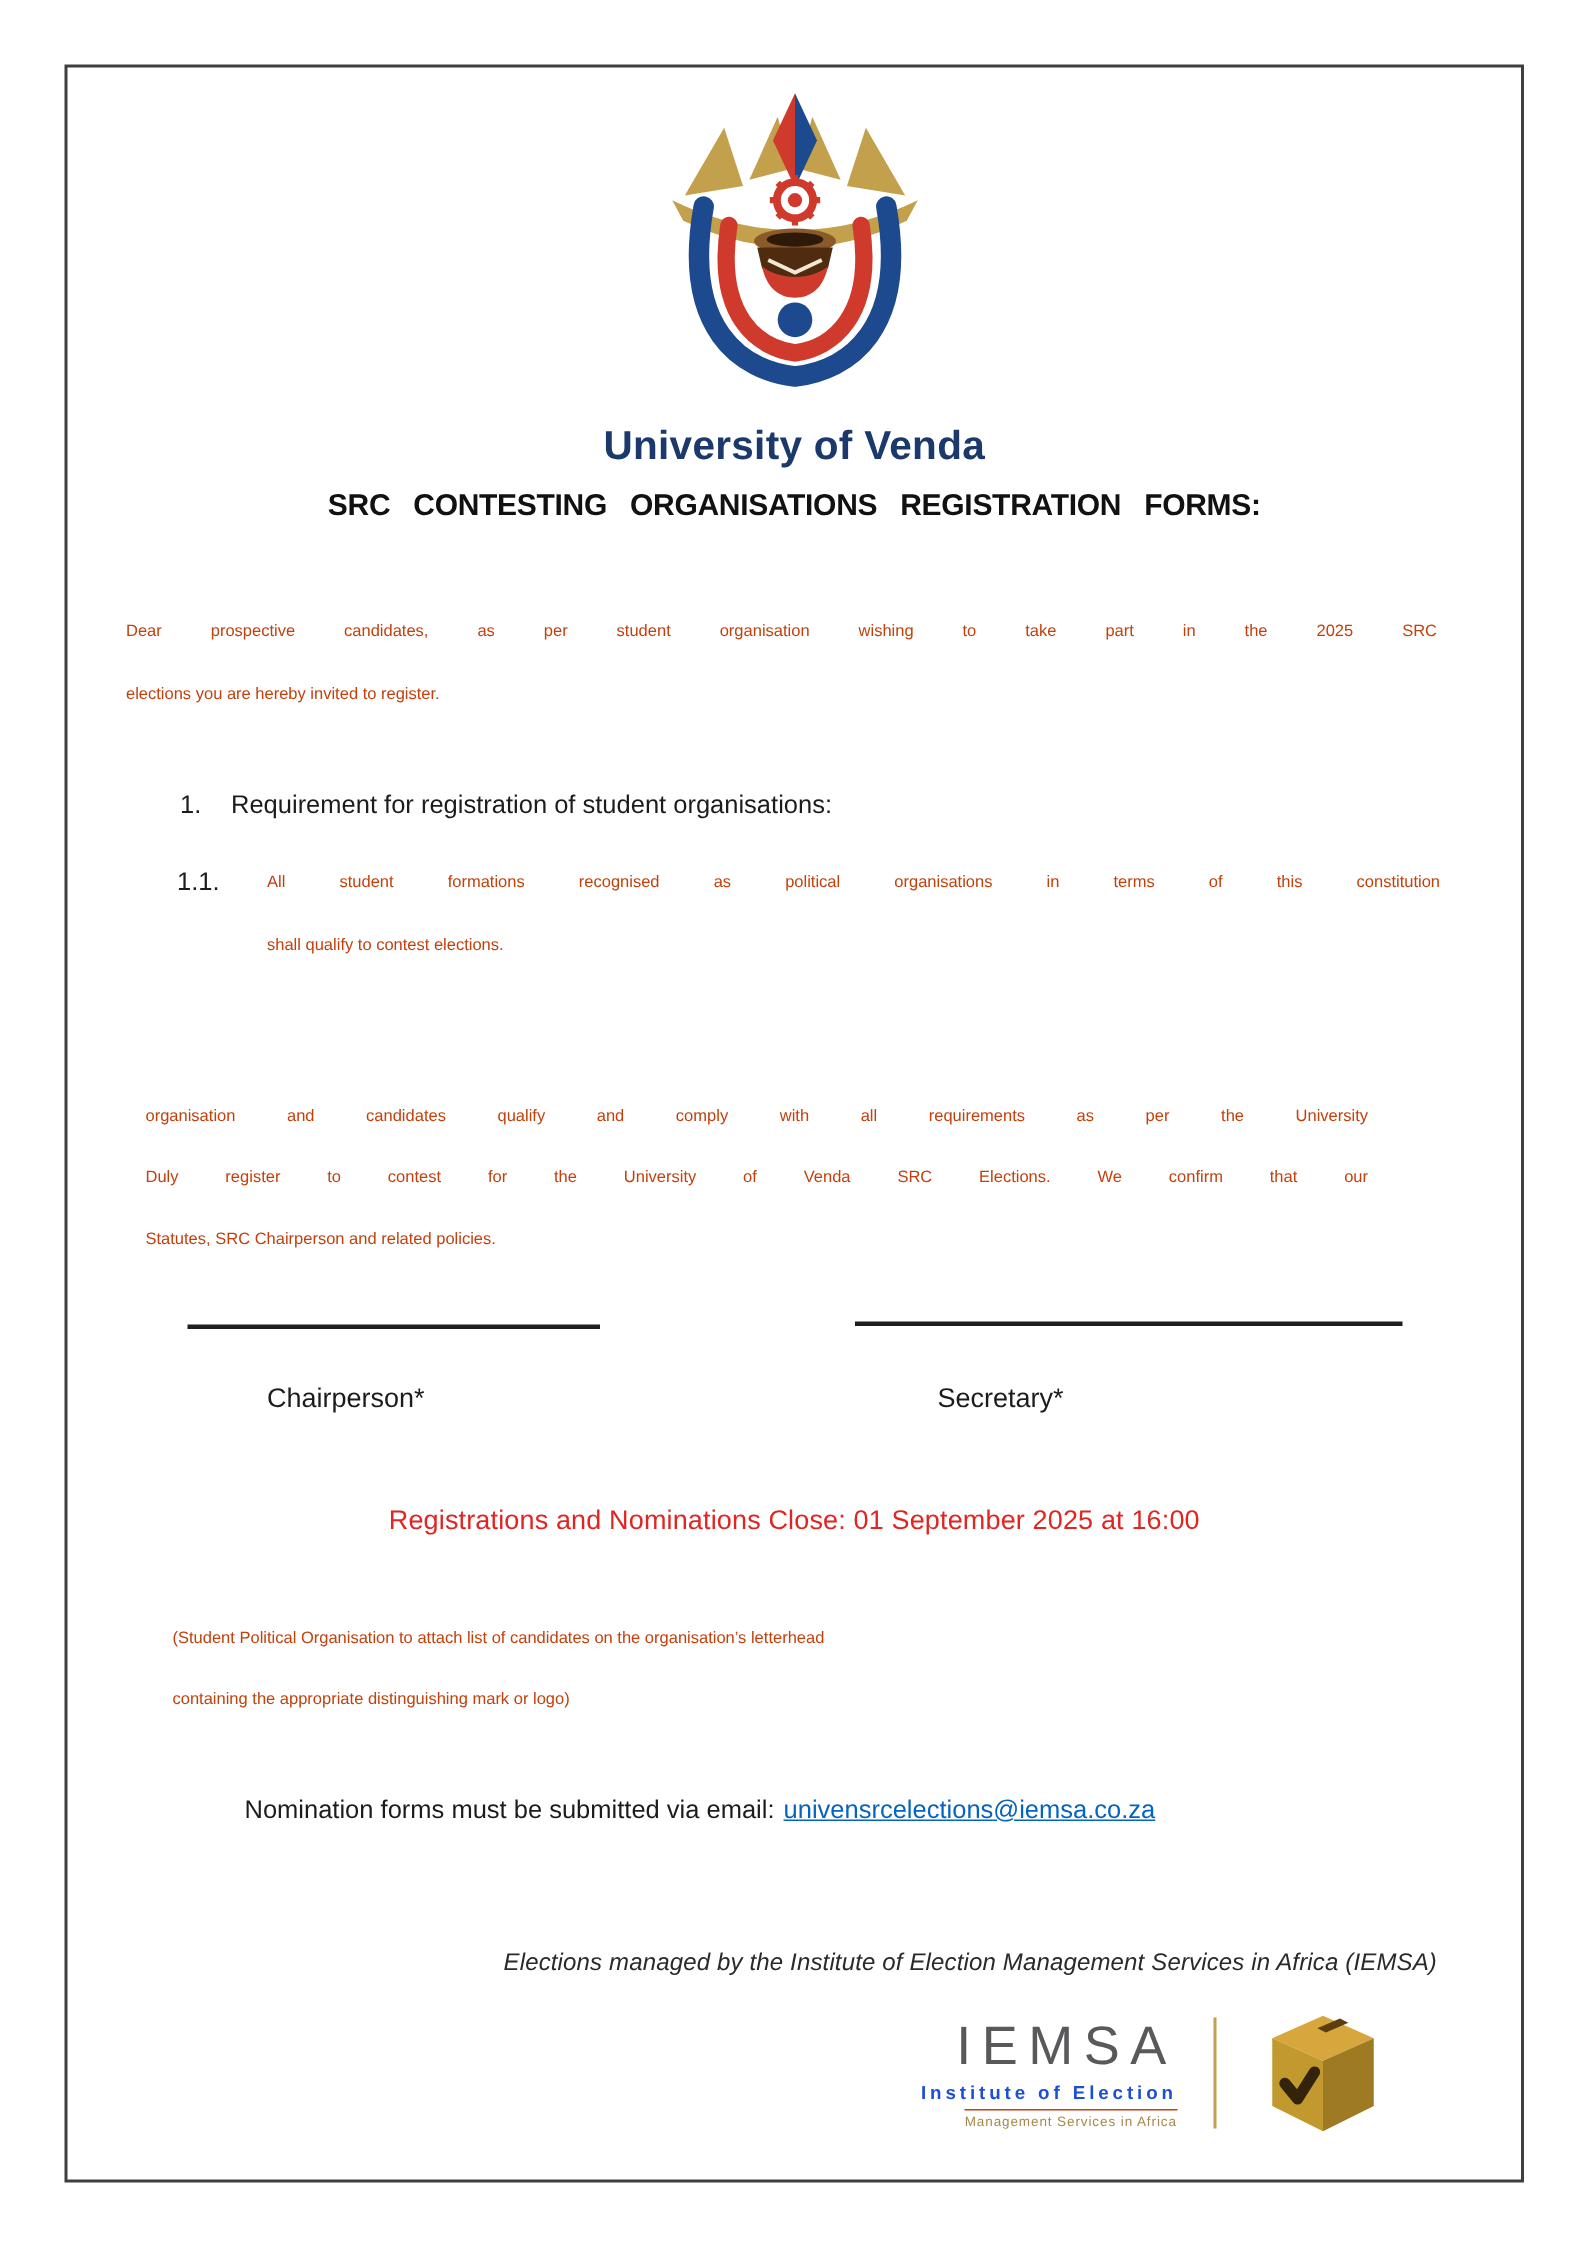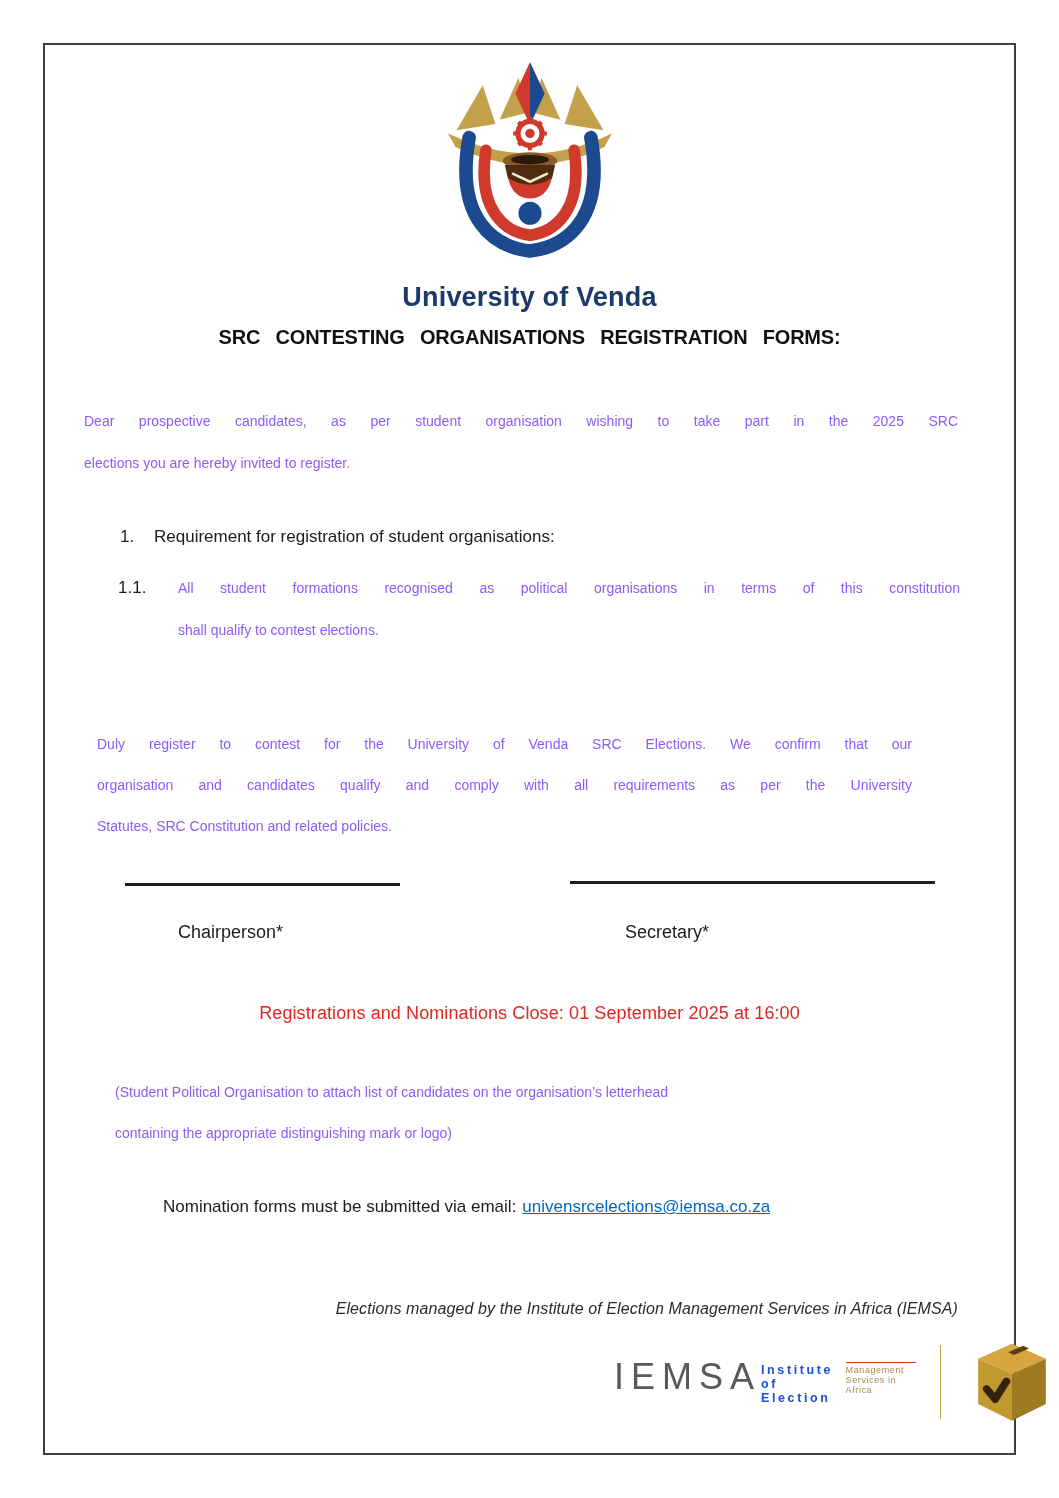--- a/index.html
+++ b/index.html
@@ -14,21 +14,21 @@
   }
   .logo-wrap { position:absolute; left:50%; top:60px; transform:translateX(-50%); }
   .univ-name {
     position:absolute; left:0; right:0; top:282px; text-align:center;
     font-size:27px; font-weight:bold; color:#1b3a6b; letter-spacing:0.2px;
   }
   .doc-title {
     position:absolute; left:0; right:0; top:326px; text-align:center;
     font-size:20px; font-weight:bold; color:#111; word-spacing:10px; letter-spacing:-0.2px;
   }
-  .para { font-size:14px; line-height:42px; color:#8b5cf6; }
+  .para { font-size:11px; line-height:42px; color:#c2410c; }
   .jline { display:block; text-align:justify; text-align-last:justify; white-space:normal; }
   .lline { display:block; text-align:left; }
   .intro { position:absolute; left:84px; top:400px; width:874px; }
   .req1 { position:absolute; left:84px; top:527px; font-size:17px;margin-left:36px; }
   .req1 .num { display:inline-block; width:34px; }
   .req11 { position:absolute; left:118px; top:567px; width:842px; display:flex; }
   .req11 .num { flex:0 0 60px; font-size:17px; line-height:42px; }
   .req11 .lines { flex:1 1 auto; }
   .we-as { position:absolute; left:97px; top:686px; display:flex; align-items:flex-end; height:26px; }
   .we-as .label { font-size:17px; line-height:22px; margin-right:8px; }
@@ -45,21 +45,21 @@
     font-size:18px; color:#e02622; letter-spacing:0.1px;
   }
   .attachment { position:absolute; left:115px; top:1072px; width:830px; line-height:41px; }
   .email-line { position:absolute; left:115px; top:1197px; font-size:17px;margin-left:48px; }
   .email-link { color:#0563c1; text-decoration:underline; margin-left:6px; }
   .footer-note {
     position:absolute; right:101px; top:1300px; font-size:16px; font-style:italic;
     color:#2a2a2a; letter-spacing:0.1px;
   }
   .iemsa-row { position:absolute; left:614px; top:1336px; display:flex; align-items:center; gap:24px; }
-  .iemsa-text { display:flex; flex-direction:row; }
+  .iemsa-text { display:flex; flex-direction:column;align-items:flex-end; }
   .iemsa-acronym { font-size:36px; font-weight:400; color:#58595b; letter-spacing:7px; line-height:1.05; }
   .iemsa-sub1 { margin-top:5px; font-size:12.5px; color:#1d4ed8; letter-spacing:2.6px; font-weight:bold; }
   .iemsa-sub2 { margin-top:4px; font-size:9px; color:#a8894a; letter-spacing:0.6px; border-top:1px solid #c2410c; padding-top:2px; width:fit-content; }
   .iemsa-divider { width:2px; height:74px; background:#c3a04b; }
 </style>
 </head>
 <body>
 
 <div class="page">
   <div class="frame"></div>
@@ -119,23 +119,23 @@
   <div class="req11">
     <span class="num">1.1.</span>
     <span class="lines para">
       <span class="jline">All student formations recognised as political organisations in terms of this constitution</span>
       <span class="lline">shall qualify to contest elections.</span>
     </span>
   </div>
 
 
   <div class="para declaration">
+    <span class="jline">organisation and candidates qualify and comply with all requirements as per the University</span>
     <span class="jline">Duly register to contest for the University of Venda SRC Elections. We confirm that our</span>
-    <span class="jline">organisation and candidates qualify and comply with all requirements as per the University</span>
-    <span class="lline">Statutes, SRC Constitution and related policies.</span>
+    <span class="lline">Statutes, SRC Chairperson and related policies.</span>
   </div>
 
   <div class="sig-line left"></div>
   <div class="sig-line right"></div>
   <div class="sig-label left">Chairperson*</div>
   <div class="sig-label right">Secretary*</div>
 
   <div class="deadline">Registrations and Nominations Close: 01 September 2025 at 16:00</div>
 
   <div class="para attachment">

